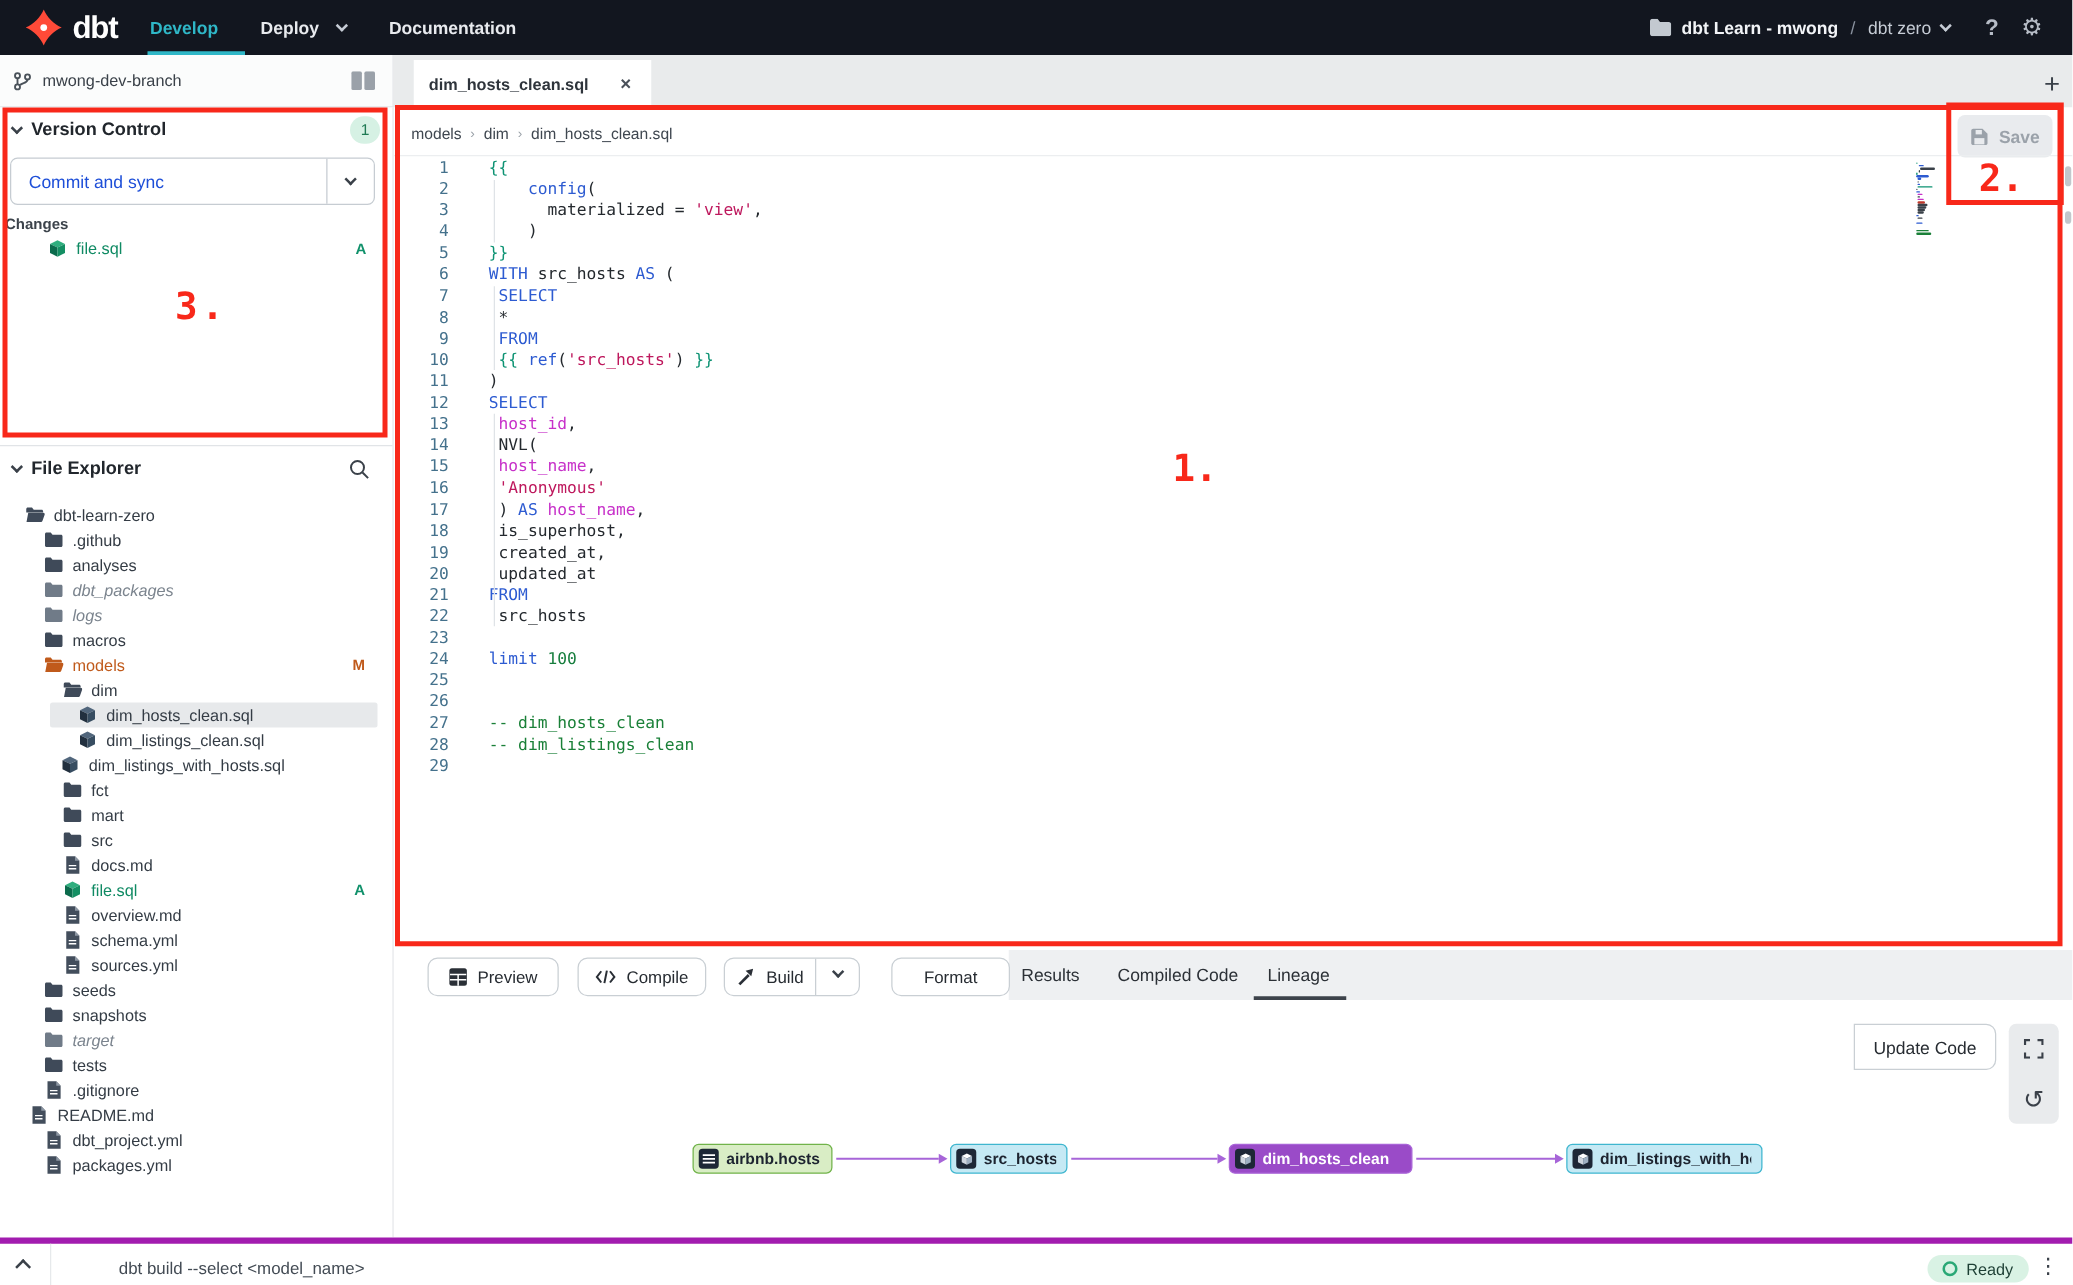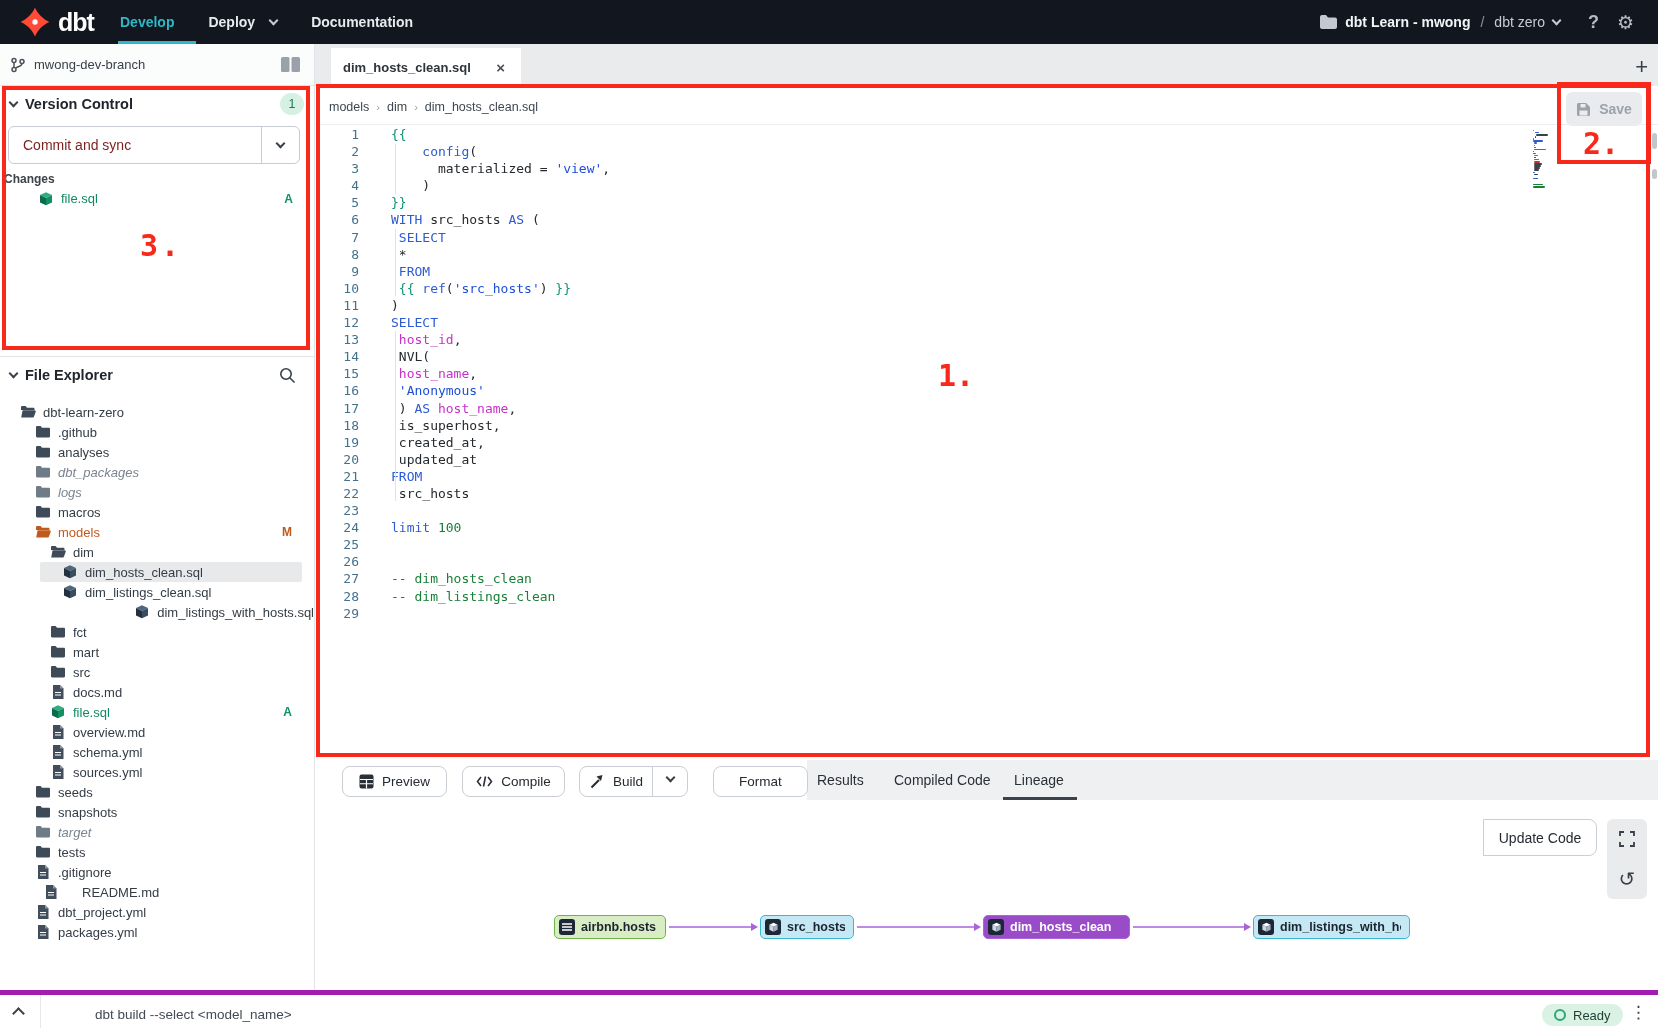--- a/index.html
+++ b/index.html
@@ -32,21 +32,21 @@
   .tab-close { margin-left:auto; color:#4a515a; font-size:15px; cursor:pointer; padding:0 4px; }
   .newtab { position:absolute; right:10px; top:10px; font-size:22px; color:#3a4149; cursor:pointer; font-weight:normal; }
 
   
   .sidebar { position:absolute; left:0; top:86px; width:315px; height:904px; background:#fff; border-right:1px solid #e1e4e7; }
   .sec-header { display:flex; align-items:center; height:36px; padding:0 10px; }
   .sec-title { font-size:14.5px; font-weight:bold; color:#21262c; margin-left:8px; }
   .chev-dk { display:inline-block; width:7px; height:7px; border-right:2px solid #3a4149; border-bottom:2px solid #3a4149; transform:rotate(45deg); margin-top:-4px; }
   .vc-badge { margin-left:auto; min-width:24px; height:22px; background:#d6f1e4; color:#1f7a54; font-size:12.5px; border-radius:12px; display:flex; align-items:center; justify-content:center; padding:0 6px; }
   .commit-btn { position:absolute; left:8px; top:40px; width:292px; height:38px; border:1px solid #c6ccd2; border-radius:6px; background:#fff; display:flex; align-items:center; cursor:pointer; }
-  .commit-label { font-size:14px; color:#7f1d1d; margin-left:14px; }
+  .commit-label { font-size:14px; color:#1d4ed8; margin-left:14px; }
   .commit-split { margin-left:auto; width:38px; height:100%; border-left:1px solid #c6ccd2; display:flex; align-items:center; justify-content:center; }
   .chg-label { position:absolute; left:4px; top:86px; font-size:12px; font-weight:bold; color:#3c434b; }
   .changes-list { position:absolute; left:0; top:102px; width:315px; }
   .chg-row { display:flex; align-items:center; height:21px; padding-left:38px; cursor:pointer; }
   .chg-row .lbl { font-size:13px; color:#0f8a63; margin-left:7px; }
   .chg-row .badge { margin-left:auto; margin-right:22px; font-size:12px; font-weight:bold; color:#11916b; }
   .fe-wrap { position:absolute; left:0; top:270px; width:314px; border-top:1px solid #e1e4e7; }
   .search-ic { margin-left:auto; margin-right:8px; cursor:pointer; }
   .tree { position:absolute; left:0; top:316px; width:314px; }
   .tree-row { display:flex; align-items:center; height:20px; font-size:13px; color:#343c45; cursor:pointer; position:relative; }
@@ -63,21 +63,21 @@
 
   
   .editor { position:absolute; left:315px; top:86px; width:1343px; height:674px; background:#fff; }
   .breadcrumb { position:absolute; left:14px; top:10px; height:22px; display:flex; align-items:center; font-size:12.5px; color:#3f4750; }
   .breadcrumb .sep { color:#9aa1a8; margin:0 7px; font-size:11px; }
   .bc-divider { position:absolute; left:0; top:38px; width:1343px; height:1px; background:#eceef0; }
   .gutter { position:absolute; left:0; top:40px; width:44px; text-align:right; font-family:"DejaVu Sans Mono", monospace; font-size:13px; color:#44718c; }
   .gutter div { height:17.1px; line-height:17.1px; }
   .code { position:absolute; left:76px; top:40px; font-family:"DejaVu Sans Mono", monospace; font-size:13px; white-space:pre; }
   .code div { height:17.1px; line-height:17.1px; }
-  .tk-k{color:#2d5bd1} .tk-s{color:#1d4ed8} .tk-v{color:#c731c9}
+  .tk-k{color:#2d5bd1} .tk-s{color:#be185d} .tk-v{color:#c731c9}
   .tk-n{color:#177e3e} .tk-c{color:#1a8038} .tk-j{color:#0d9373} .tk-d{color:#24292e}
   .iguide { position:absolute; width:1px; background:#dfe3e7; left:80px; }
   .savebtn { position:absolute; right:16px; top:6px; width:76px; height:34px; background:#e9ebee; border:none; border-radius:6px; display:flex; align-items:center; justify-content:center; gap:8px; color:#9ba2aa; font-size:14px; font-weight:bold; cursor:default; }
   .minimap { position:absolute; left:1218px; top:44px; width:20px; }
   .minimap div { height:1.4px; margin-bottom:0.7px; border-radius:1px; }
   .scrollthumb { position:absolute; width:5px; background:#c2c7cc; border-radius:3px; }
 
   
   .btoolbar { position:absolute; left:315px; top:760px; width:1343px; height:40px; background:#fff; }
   .btoolbar .graybg { position:absolute; left:492px; top:0; right:0; bottom:0; background:#eef0f2; }
@@ -286,21 +286,21 @@
         <div class="tree-row" style="padding-left: 62px;">
           <span class="tree-icon">
             <svg width="16" height="16" viewBox="0 0 16 16">
               <path d="M8 1.2L14 4.1 8 7 2 4.1z" fill="#51667c"></path>
               <path d="M2 4.1L8 7v7.3L2 11.4z" fill="#22303f"></path>
               <path d="M14 4.1L8 7v7.3l6-2.9z" fill="#374d61"></path>
             </svg>
           </span>
           <span class="tree-label default">dim_listings_clean.sql</span>
         </div>
-        <div class="tree-row" style="padding-left: 38px; justify-content: flex-end;">
+        <div class="tree-row" style="padding-left: 48px;">
           <span class="tree-icon">
             <svg width="16" height="16" viewBox="0 0 16 16">
               <path d="M8 1.2L14 4.1 8 7 2 4.1z" fill="#51667c"></path>
               <path d="M2 4.1L8 7v7.3L2 11.4z" fill="#22303f"></path>
               <path d="M14 4.1L8 7v7.3l6-2.9z" fill="#374d61"></path>
             </svg>
           </span>
           <span class="tree-label default">dim_listings_with_hosts.sql</span>
         </div>
         <div class="tree-row" style="padding-left: 50px;">
@@ -413,21 +413,21 @@
         <div class="tree-row" style="padding-left: 35px;">
           <span class="tree-icon">
             <svg width="16" height="16" viewBox="0 0 16 16">
               <path d="M3 1h7l3.5 3.5V15H3z" fill="#434e5c"></path>
               <path d="M10 1l3.5 3.5H10z" fill="#8d97a3"></path>
               <path d="M5 8.5h6 M5 11h6" stroke="#fff" stroke-width="1.1"></path>
             </svg>
           </span>
           <span class="tree-label default">.gitignore</span>
         </div>
-        <div class="tree-row" style="padding-left: 43px; gap: 16px;">
+        <div class="tree-row" style="padding-left: 23px;">
           <span class="tree-icon">
             <svg width="16" height="16" viewBox="0 0 16 16">
               <path d="M3 1h7l3.5 3.5V15H3z" fill="#434e5c"></path>
               <path d="M10 1l3.5 3.5H10z" fill="#8d97a3"></path>
               <path d="M5 8.5h6 M5 11h6" stroke="#fff" stroke-width="1.1"></path>
             </svg>
           </span>
           <span class="tree-label default">README.md</span>
         </div>
         <div class="tree-row" style="padding-left: 35px;">

